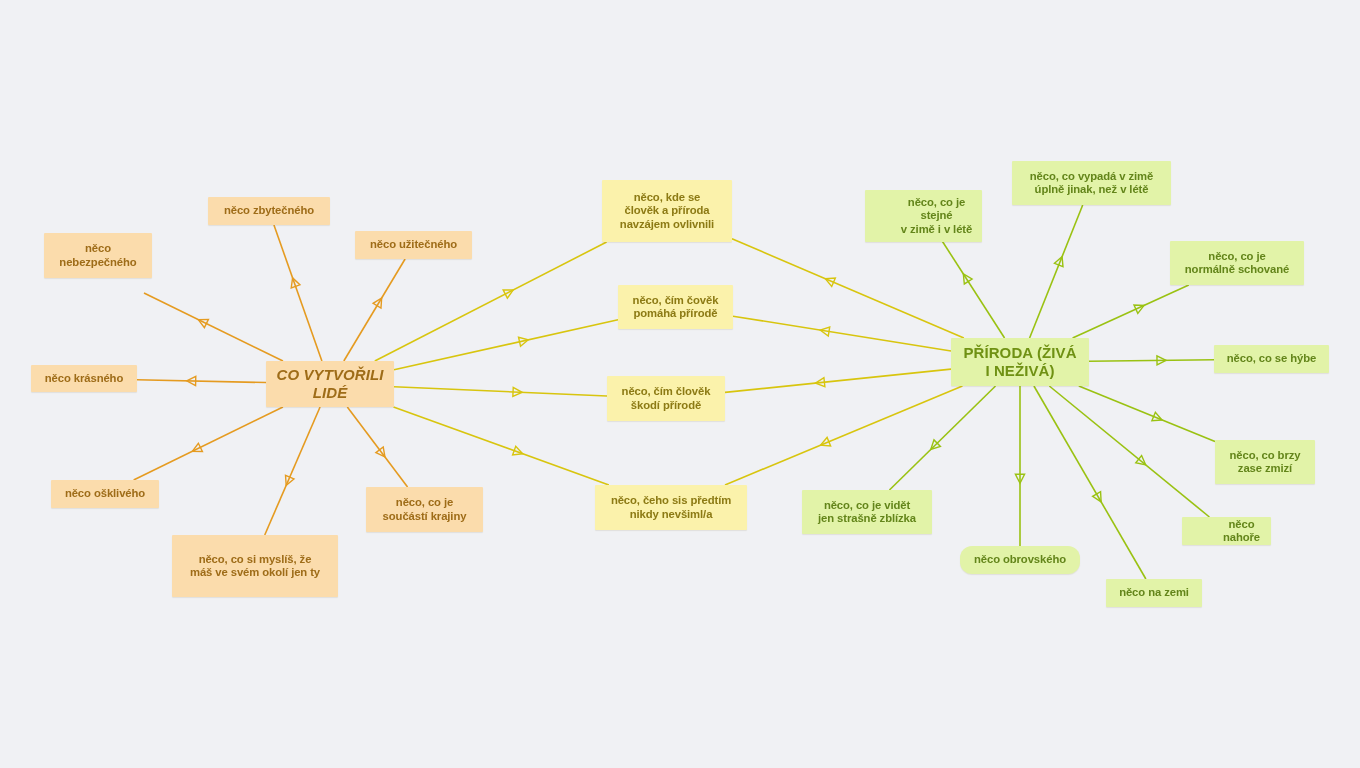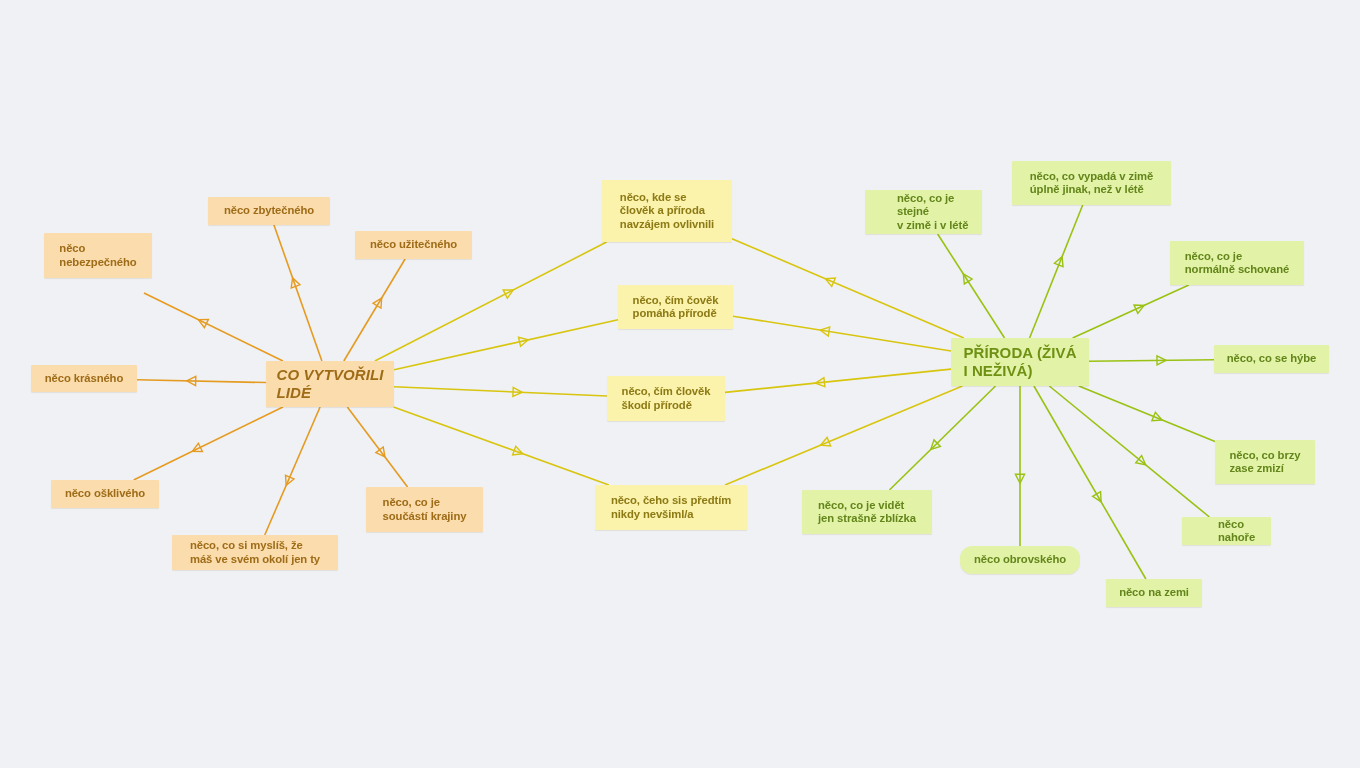--- a/index.html
+++ b/index.html
@@ -27,21 +27,21 @@
     width: 1360px;
     height: 768px;
     pointer-events: none;
   }
   .node {
     position: absolute;
     box-sizing: border-box;
     display: flex;
     align-items: center;
     justify-content: center;
-    text-align: left;
+    text-align: center;
     font-weight: bold;
     line-height: 1.18;
     letter-spacing: -0.1px;
     border-radius: 1px;
     box-shadow: 0 1px 1px rgba(120,110,60,0.13);
     white-space: pre-line;
     padding: 2px 6px;
   }
   
   .n-orange {
@@ -174,34 +174,34 @@
       <div class="node n-orange root" style="left: 266px; top: 361px; width: 128px; height: 46px; font-style: italic;"><span>CO VYTVOŘILI
 LIDÉ</span></div>
       <div class="node n-green-root root" style="left: 951px; top: 338px; width: 138px; height: 48px;"><span>PŘÍRODA (ŽIVÁ
 I NEŽIVÁ)</span></div>
       <div class="node n-orange leaf" style="left: 208px; top: 197px; width: 122px; height: 28px;"><span>něco zbytečného</span></div>
       <div class="node n-orange leaf" style="left: 355px; top: 231px; width: 117px; height: 28px;"><span>něco užitečného</span></div>
       <div class="node n-orange leaf" style="left: 44px; top: 233px; width: 108px; height: 45px;"><span>něco
 nebezpečného</span></div>
       <div class="node n-orange leaf" style="left: 31px; top: 365px; width: 106px; height: 27px;"><span>něco krásného</span></div>
       <div class="node n-orange leaf" style="left: 51px; top: 480px; width: 108px; height: 28px;"><span>něco ošklivého</span></div>
-      <div class="node n-orange leaf" style="left: 172px; top: 535px; width: 166px; height: 35px;"><span>něco, co si myslíš, že
+      <div class="node n-orange leaf" style="left: 172px; top: 535px; width: 166px; height: 62px;"><span>něco, co si myslíš, že
 máš ve svém okolí jen ty</span></div>
       <div class="node n-orange leaf" style="left: 366px; top: 487px; width: 117px; height: 45px;"><span>něco, co je
 součástí krajiny</span></div>
       <div class="node n-yellow leaf" style="left: 602px; top: 180px; width: 130px; height: 62px;"><span>něco, kde se
 člověk a příroda
 navzájem ovlivnili</span></div>
       <div class="node n-yellow leaf" style="left: 618px; top: 285px; width: 115px; height: 44px;"><span>něco, čím čověk
 pomáhá přírodě</span></div>
       <div class="node n-yellow leaf" style="left: 607px; top: 376px; width: 118px; height: 45px;"><span>něco, čím člověk
 škodí přírodě</span></div>
       <div class="node n-yellow leaf" style="left: 595px; top: 485px; width: 152px; height: 45px;"><span>něco, čeho sis předtím
 nikdy nevšiml/a</span></div>
-      <div class="node n-green leaf" style="left: 865px; top: 190px; width: 117px; height: 44px; padding-left: 32px;"><span>něco, co je stejné
+      <div class="node n-green leaf" style="left: 865px; top: 190px; width: 117px; height: 52px; padding-left: 32px;"><span>něco, co je stejné
 v zimě i v létě</span></div>
       <div class="node n-green leaf" style="left: 1012px; top: 161px; width: 159px; height: 44px;"><span>něco, co vypadá v zimě
 úplně jinak, než v létě</span></div>
       <div class="node n-green leaf" style="left: 1170px; top: 241px; width: 134px; height: 44px;"><span>něco, co je
 normálně schované</span></div>
       <div class="node n-green leaf" style="left: 1214px; top: 345px; width: 115px; height: 28px;"><span>něco, co se hýbe</span></div>
       <div class="node n-green leaf" style="left: 1215px; top: 440px; width: 100px; height: 44px;"><span>něco, co brzy
 zase zmizí</span></div>
       <div class="node n-green leaf" style="left: 1182px; top: 517px; width: 89px; height: 28px; padding-left: 36px;"><span>něco nahoře</span></div>
       <div class="node n-green leaf" style="left: 1106px; top: 579px; width: 96px; height: 28px;"><span>něco na zemi</span></div>

